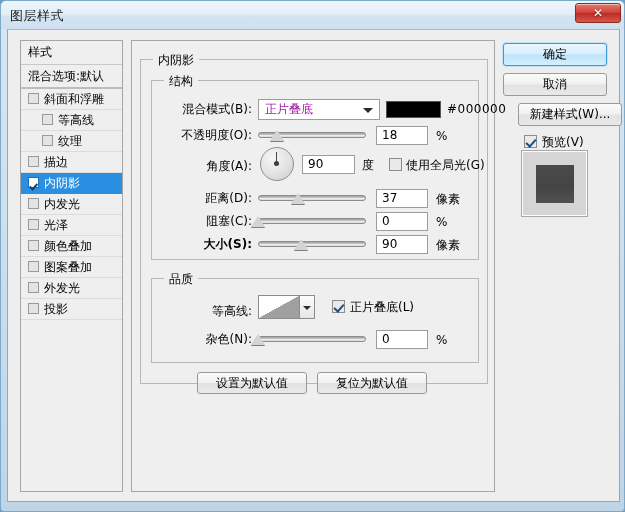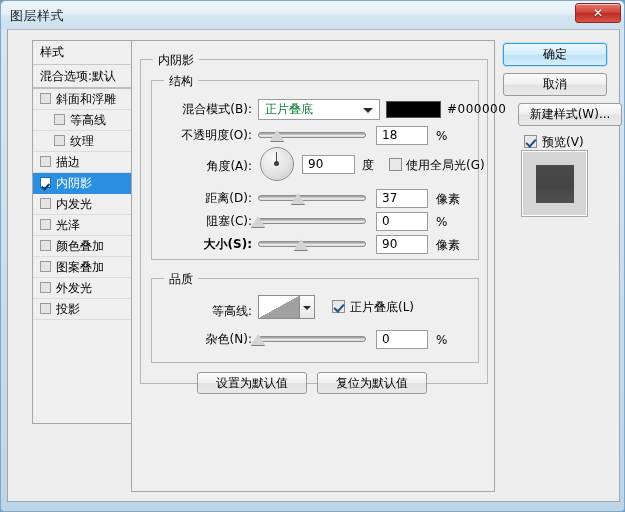--- a/index.html
+++ b/index.html
@@ -47,24 +47,23 @@
   
   #client {
     position: absolute; left: 6px; top: 28px; width: 613px; height: 473px;
     background: #eeeeee;
     border: 1px solid #9ba7b0;
     border-top-color: #aab5bd;
   }
 
   
   #sidebar {
-    position: absolute; left: 12px; top: 10px; width: 103px; height: 384px;
+    position: absolute; left: 12px; top: 10px; width: 103px; height: 452px;
     background: #efefef;
     border: 1px solid #a6a6a6;
-    margin-left: 12px;
   }
   .side-head {
     height: 24px; line-height: 23px;
     padding-left: 7px;
     font-size: 12px; color: #000;
     background: #efefef;
     border-bottom: 1px solid #c8c8c8;
     white-space: nowrap;
   }
   .side-head.sep { border-bottom: 2px solid #bdbdbd; }
@@ -132,21 +131,21 @@
     font-size: 12px; color: #000;
     line-height: 17px; padding-left: 5px;
     font-family: "DejaVu Sans", "Liberation Sans", sans-serif;
   }
 
   
   .combo {
     position: absolute; height: 21px;
     background: #fff; border: 1px solid #9c9c9c;
     font-size: 12px; line-height: 19px;
-    padding-left: 6px; color: #15803d;
+    padding-left: 6px; color: #a21caf;
     white-space: nowrap; cursor: pointer;
   }
   .combo .arrow {
     position: absolute; right: 6px; top: 8px;
     width: 0; height: 0;
     border-left: 5px solid transparent;
     border-right: 5px solid transparent;
     border-top: 5px solid #2a2a2a;
   }
 

